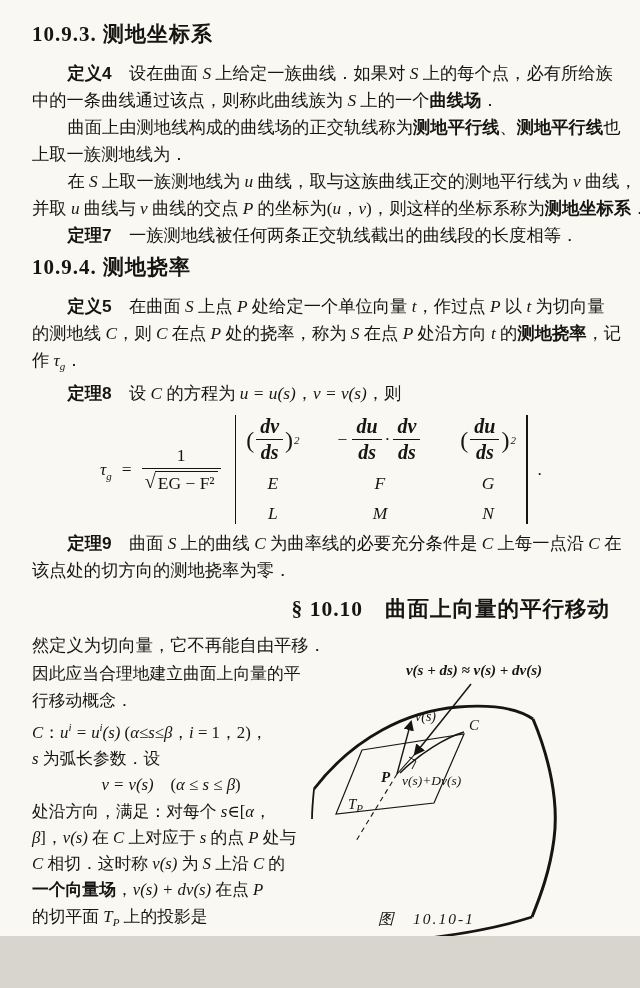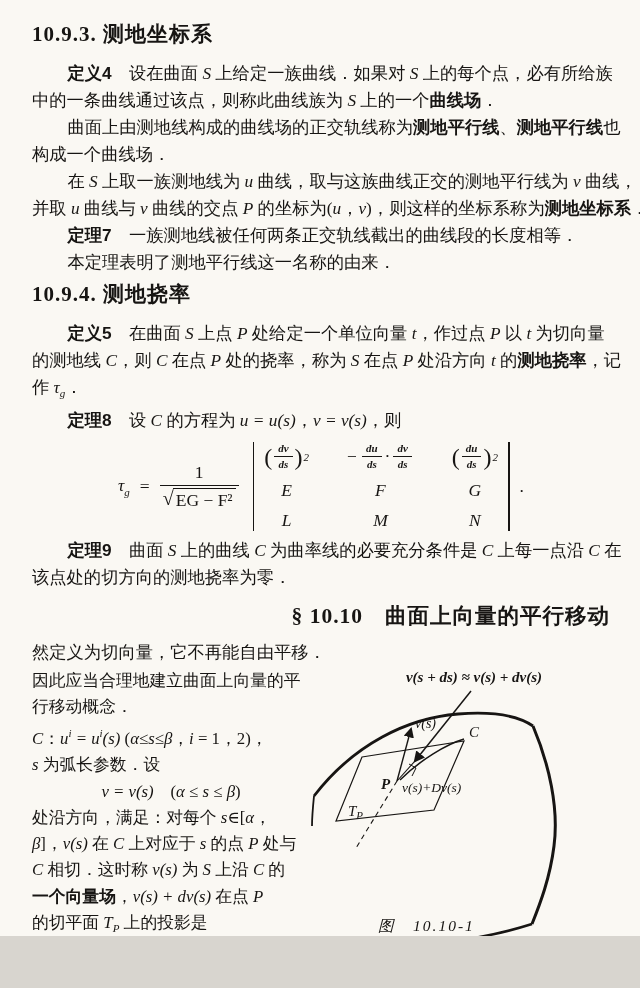--- a/index.html
+++ b/index.html
@@ -25,21 +25,21 @@
   .bfn{padding:0 0 2px;text-align:center;}
   .bfd{border-top:1.4px solid #171513;padding:2px 3px 0;display:flex;align-items:flex-start;}
   .rt{font-style:normal;font-size:20px;line-height:1;margin-right:-1px;}
   .ovl{border-top:1.3px solid #171513;padding:1px 3px 0;}
   .dbar{width:1.6px;background:#171513;align-self:stretch;margin:0 10px;}
   .matrix{display:grid;grid-template-columns:auto auto auto;column-gap:38px;row-gap:9px;
           align-items:center;justify-items:center;}
   .cell{display:flex;align-items:center;justify-content:center;font-style:italic;}
   .pa{font-size:24px;font-style:normal;line-height:1;}
   .sfrac{display:inline-flex;flex-direction:column;align-items:center;
-         font-size:11px;line-height:1.15;margin:0 2px;font-weight:bold;}
+         font-size:20px;line-height:1.15;margin:0 2px;font-weight:bold;}
   .sn{border-bottom:1.2px solid #171513;padding:0 4px 1px;}
   .sd{padding-top:1px;}
   .sq{font-size:11px;margin-left:1px;}
   .dotop{margin:0 1px;font-style:normal;}
   .mi{margin-right:3px;font-style:normal;}
   .pl{font-size:17.5px;}
   
   .cols{display:flex;margin-top:2px;}
   .leftcol{flex:1;min-width:0;}
   .leftcol .tl{font-size:16.8px;line-height:26.3px;}
@@ -55,25 +55,24 @@
 <body>
 
 <div class="page">
 
   <h2 class="sec">10.9.3. 测地坐标系</h2>
 
   <div class="block">
       <div class="tl ind"><span class="b">定义4</span><span>　设在曲面 </span><span class="m">S</span><span> 上给定一族曲线．如果对 </span><span class="m">S</span><span> 上的每个点，必有所给族</span></div>
       <div class="tl"><span>中的一条曲线通过该点，则称此曲线族为 </span><span class="m">S</span><span> 上的一个</span><span class="b">曲线场</span><span>．</span></div>
       <div class="tl ind"><span>曲面上由测地线构成的曲线场的正交轨线称为</span><span class="b">测地平行线</span><span>、</span><span class="b">测地平行线</span><span>也</span></div>
-      <div class="tl"><span>构成一个曲线场．</span></div>
+      <div class="tl"><span>上取一族测地线为．</span></div>
       <div class="tl ind"><span>在 </span><span class="m">S</span><span> 上取一族测地线为 </span><span class="m">u</span><span> 曲线，取与这族曲线正交的测地平行线为 </span><span class="m">v</span><span> 曲线，</span></div>
       <div class="tl"><span>并取 </span><span class="m">u</span><span> 曲线与 </span><span class="m">v</span><span> 曲线的交点 </span><span class="m">P</span><span> 的坐标为(</span><span class="m">u</span><span>，</span><span class="m">v</span><span>)，则这样的坐标系称为</span><span class="b">测地坐标系</span><span>．</span></div>
       <div class="tl ind"><span class="b">定理7</span><span>　一族测地线被任何两条正交轨线截出的曲线段的长度相等．</span></div>
-      <div class="tl ind"><span>本定理表明了测地平行线这一名称的由来．</span></div>
     </div>
 
   <h2 class="sec">10.9.4. 测地挠率</h2>
 
   <div class="block">
       <div class="tl ind"><span class="b">定义5</span><span>　在曲面 </span><span class="m">S</span><span> 上点 </span><span class="m">P</span><span> 处给定一个单位向量 </span><span class="m">t</span><span>，作过点 </span><span class="m">P</span><span> 以 </span><span class="m">t</span><span> 为切向量</span></div>
       <div class="tl"><span>的测地线 </span><span class="m">C</span><span>，则 </span><span class="m">C</span><span> 在点 </span><span class="m">P</span><span> 处的挠率，称为 </span><span class="m">S</span><span> 在点 </span><span class="m">P</span><span> 处沿方向 </span><span class="m">t</span><span> 的</span><span class="b">测地挠率</span><span>，记</span></div>
       <div class="tl"><span>作 </span><span class="m">τ</span><sub class="m">g</sub><span>．</span></div>
       <div class="tl ind"><span class="b">定理8</span><span>　设 </span><span class="m">C</span><span> 的方程为 </span><span class="m">u = u(s)</span><span>，</span><span class="m">v = v(s)</span><span>，则</span></div>
     </div>

